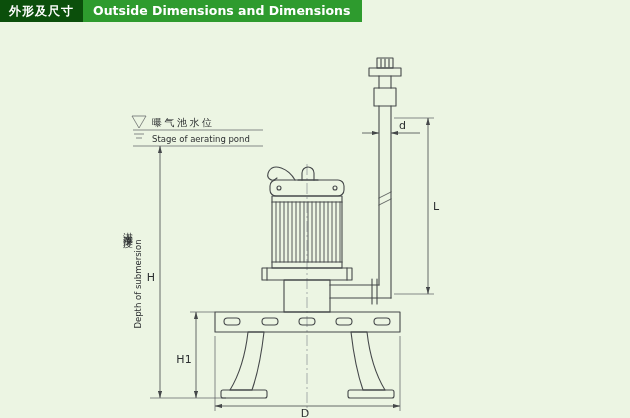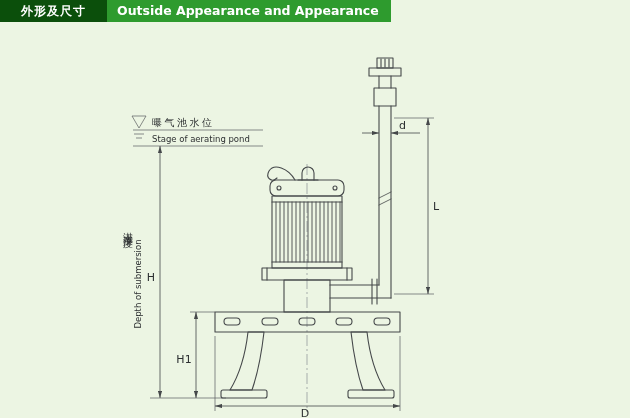--- a/index.html
+++ b/index.html
@@ -1,39 +1,39 @@
 <!DOCTYPE html>
 <html><head>
 <meta charset="utf-8">
 <style>
   *{box-sizing:border-box}
   html,body{margin:0;padding:0}
   body{width:630px;height:418px;background:#ecf5e3;font-family:"DejaVu Sans","Liberation Sans",sans-serif;overflow:hidden}
   .header{display:flex;align-items:stretch;height:22px}
-  .header-cn{background:#0b4f0b;color:#fff;font-weight:bold;font-size:12px;line-height:22px;padding:0 21px;letter-spacing:1px;white-space:nowrap}
+  .header-cn{background:#0b4f0b;color:#fff;font-weight:bold;font-size:12px;line-height:22px;padding:0 9px;letter-spacing:1px;white-space:nowrap}
   .header-en{background:#2e9b2e;color:#fff;font-weight:bold;font-size:12.5px;line-height:22px;padding:0 12px 0 10px;white-space:nowrap}
   svg{display:block}
   .o{fill:none;stroke:#45484a;stroke-width:1.1;stroke-linejoin:round;stroke-linecap:round}
   .thin{fill:none;stroke:#5a5d5f;stroke-width:0.7}
   .dim{fill:none;stroke:#45484a;stroke-width:0.8}
   .cl{stroke:#8a8f92;stroke-width:0.7;stroke-dasharray:11 3 2 3;fill:none}
   text{fill:#2c2f31}
   .t-cn{font-size:10px;letter-spacing:2.5px}
   .t-en{font-size:8.5px}
   .t-env{font-size:8.5px}
   .t-cnv{font-size:10px;letter-spacing:2px;writing-mode:vertical-rl;text-orientation:upright}
   .t-dim{font-size:11px}
   .fins{stroke-width:0.9}
 </style>
 </head>
 <body>
 
 <div class="header">
   <div class="header-cn">外形及尺寸</div>
-  <div class="header-en">Outside Appearance and Appearance</div>
+  <div class="header-en">Outside Dimensions and Dimensions</div>
 </div>
 
 <svg width="630" height="396" viewBox="0 0 630 396" xmlns="http://www.w3.org/2000/svg">
   <defs>
     <marker id="arr" viewBox="0 0 10 6" refX="10" refY="3" markerWidth="9" markerHeight="6" orient="auto-start-reverse">
       <path d="M0,0 L10,3 L0,6 Z" fill="#45484a"></path>
     </marker>
   </defs>
 
   <line class="cl" x1="307" y1="142" x2="307" y2="390"></line>

